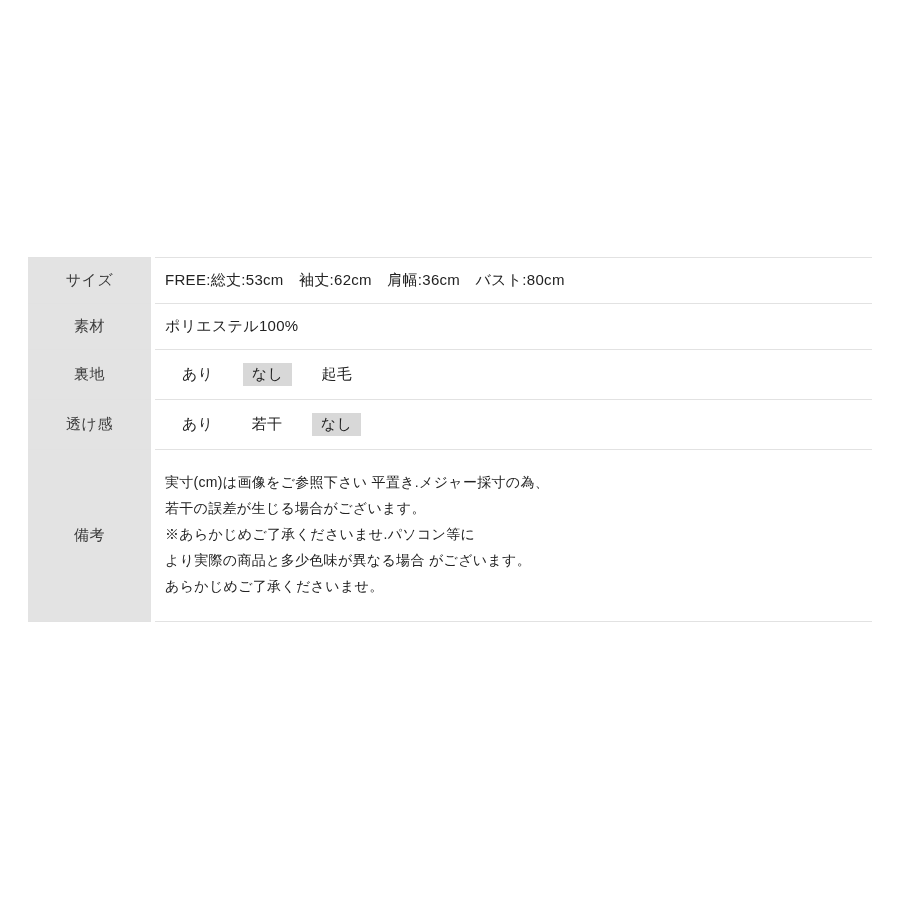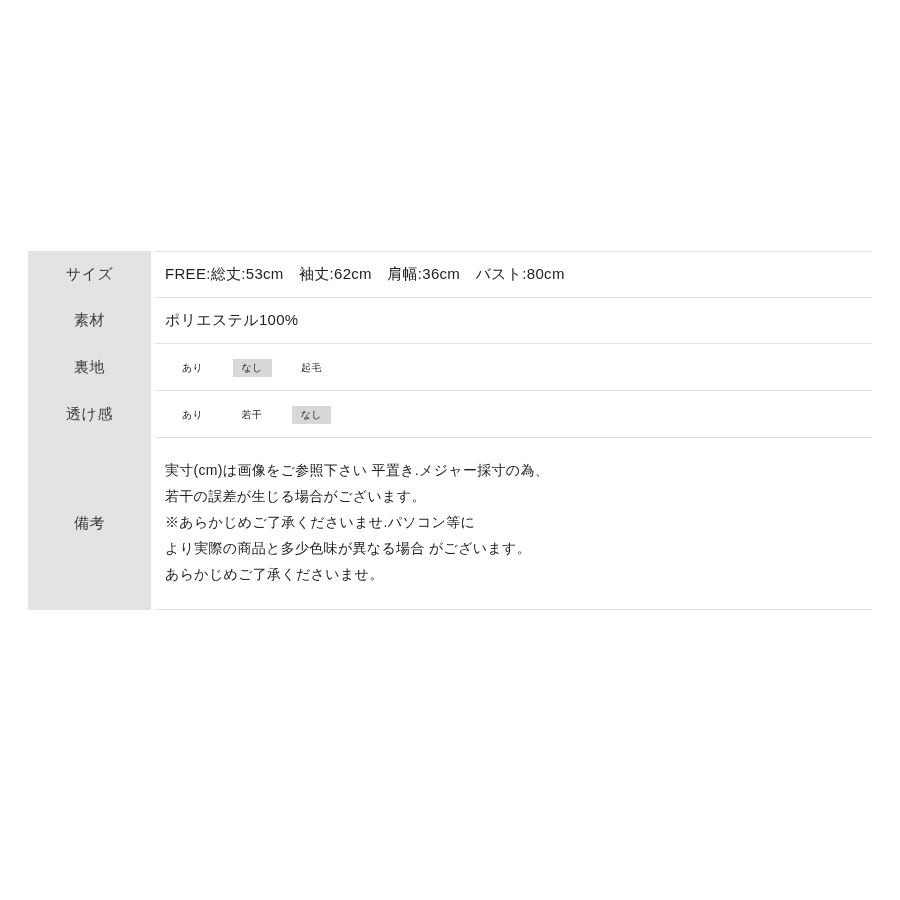--- a/index.html
+++ b/index.html
@@ -11,21 +11,21 @@
     width: 900px;
     height: 900px;
     font-family: "Liberation Sans", sans-serif;
     color: #222222;
     position: relative;
     overflow: hidden;
   }
   .spec-wrap {
     position: absolute;
     left: 28px;
-    top: 251px;
+    top: 257px;
     width: 844px;
   }
   table.spec-table {
     width: 100%;
     border-collapse: collapse;
     table-layout: fixed;
   }
   table.spec-table tr {
     border-bottom: 1px solid #e2e2e2;
   }
@@ -50,21 +50,21 @@
     vertical-align: middle;
     font-size: 15px;
     color: #222222;
     padding: 13px 10px;
     letter-spacing: 0.3px;
   }
   .opt {
     display: inline-block;
     padding: 2px 9px;
     margin: 0 8px;
-    font-size: 10px;
+    font-size: 15px;
     color: #222222;
   }
   .opt.selected {
     background: #d8d8d8;
   }
   td.remarks {
     padding: 20px 10px 22px 10px;
     line-height: 1.85;
     font-size: 14px;
   }

